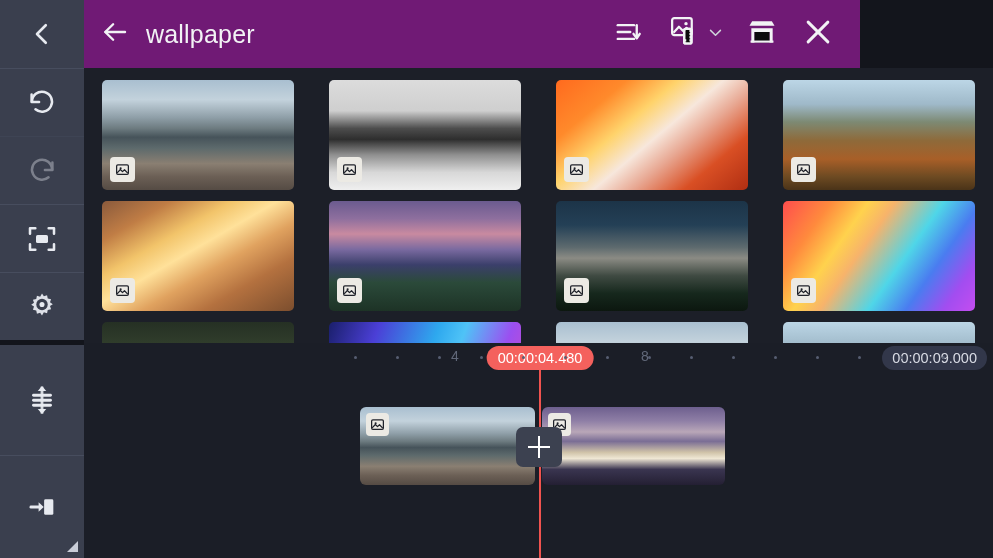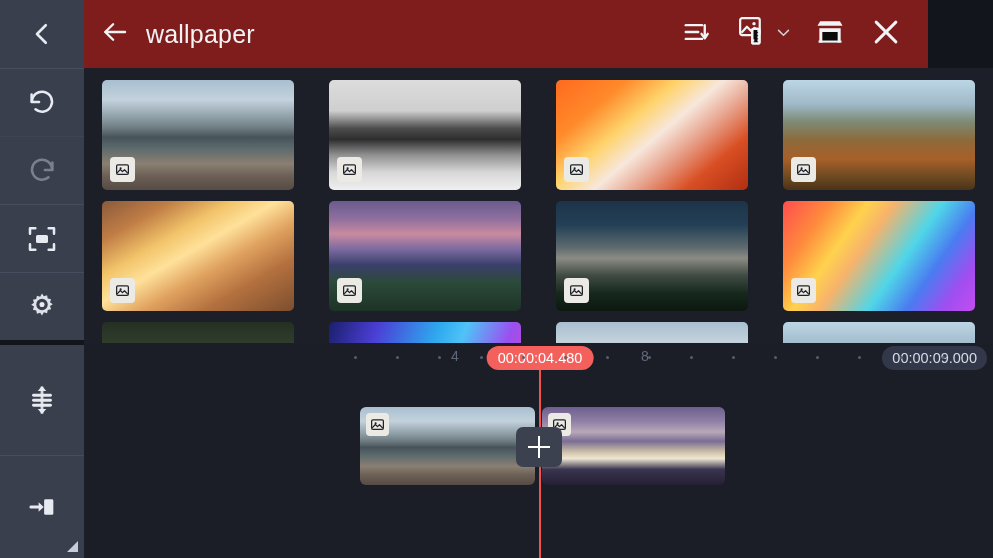--- a/index.html
+++ b/index.html
@@ -20,22 +20,22 @@
   .sb-btn svg { display:block; }
   .grip { position:absolute; right:6px; bottom:6px; width:0; height:0;
           border-style:solid; border-width:0 0 11px 11px;
           border-color:transparent transparent #c9cdd8 transparent; }
   #sb-first { height:68px; }
   #sb-bottom { flex:1; display:flex; flex-direction:column; background:#3a3f4e; position:relative; }
   #sb-bottom .sb-btn:first-child { height:110px; }
   #sb-bottom .sb-btn:last-child { flex:1; }
 
   
-  #header { position:absolute; left:84px; top:0; width:844px; height:68px;
-            background:#7f1d1d; display:flex; align-items:center; }
+  #header { position:absolute; left:84px; top:0; width:776px; height:68px;
+            background:#701a75; display:flex; align-items:center; }
   #back-arrow { width:62px; height:68px; display:flex; align-items:center;
                 justify-content:center; cursor:pointer; }
   #title { color:#f2f3f5; font-size:25px; letter-spacing:.2px; }
   #header-actions { margin-left:auto; display:flex; align-items:center;
                     height:68px; padding-right:16px; gap:4px; }
   .hbtn { width:52px; height:68px; display:flex; align-items:center;
           justify-content:center; cursor:pointer; }
   .hbtn.wide { width:auto; padding:0 8px 0 10px; gap:4px; }
 
   

